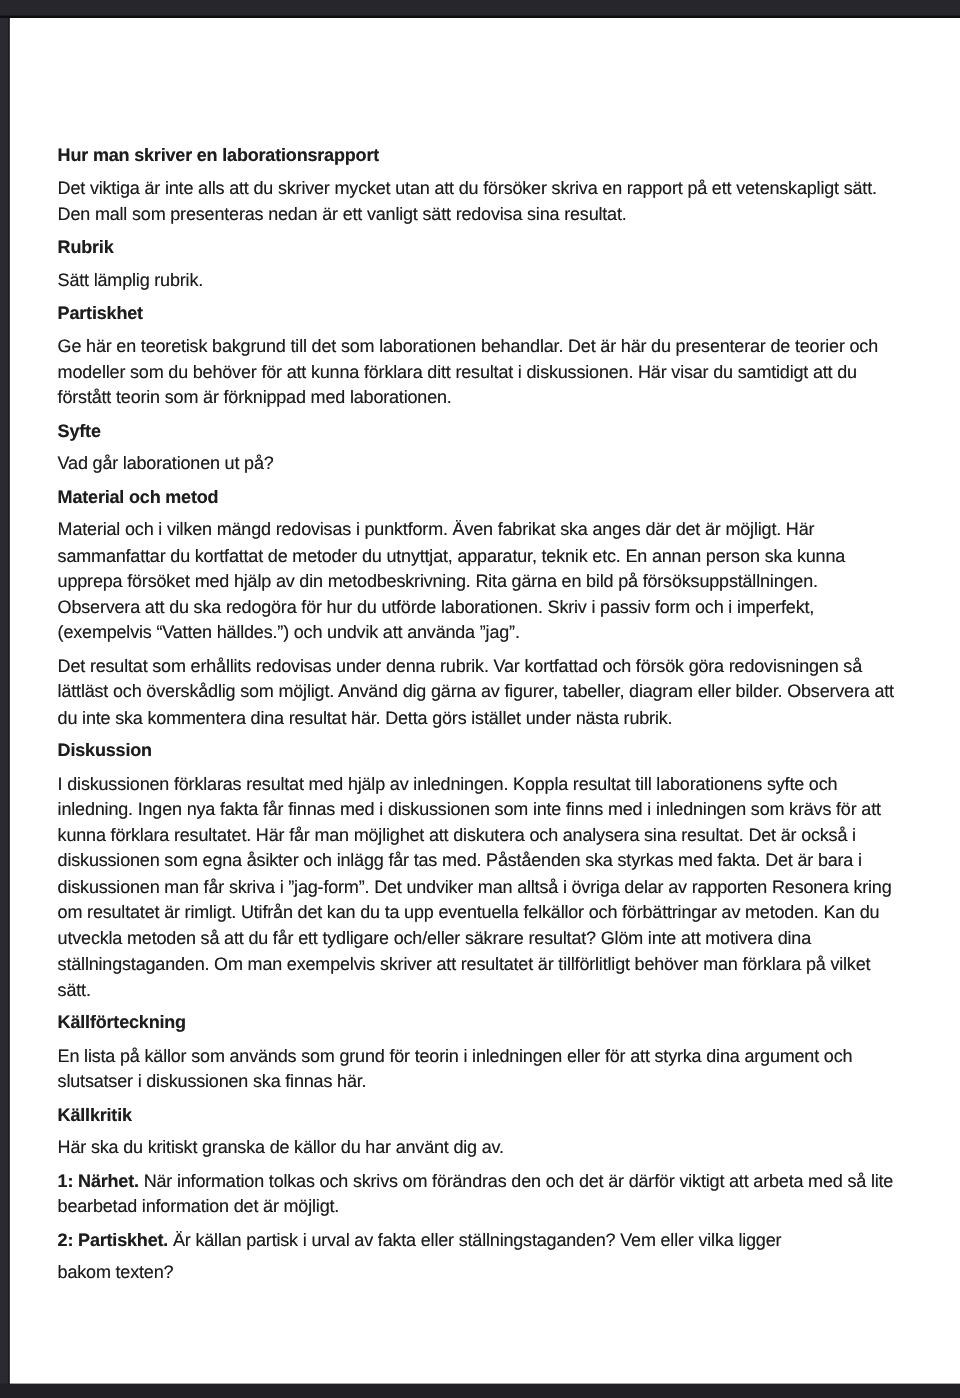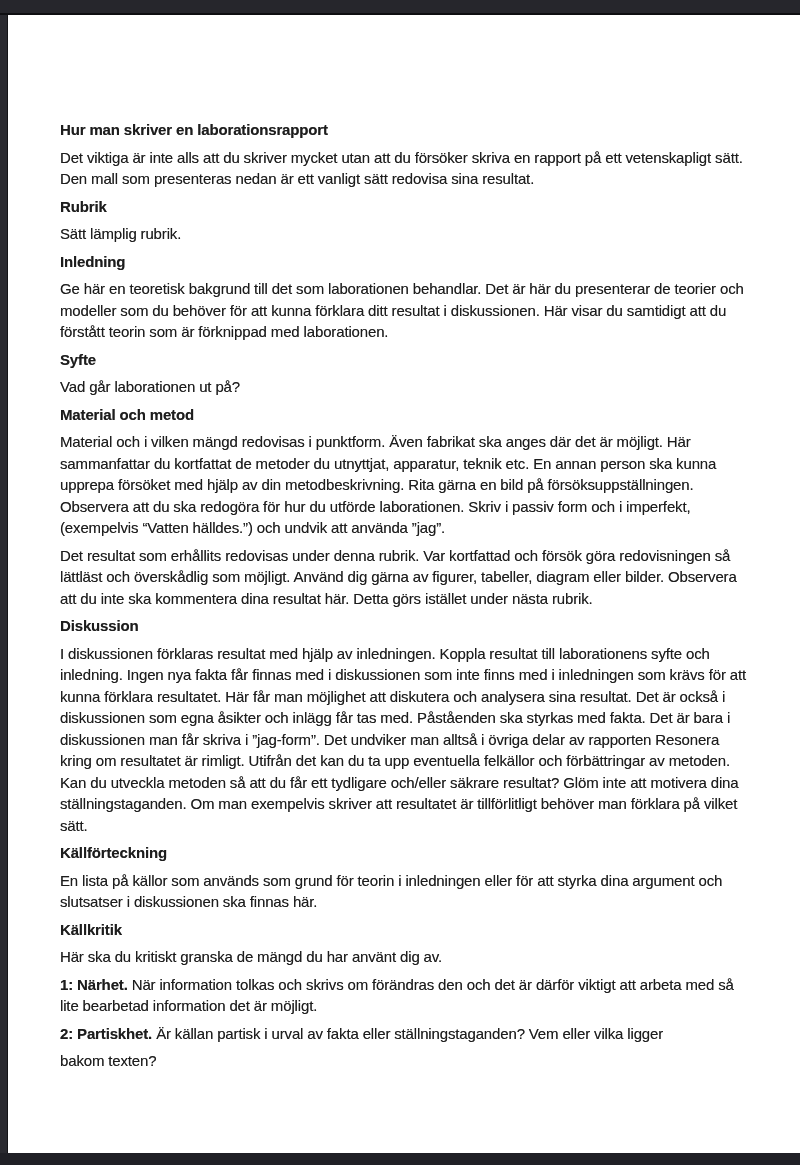--- a/index.html
+++ b/index.html
@@ -41,21 +41,21 @@
   .paper {
     position: absolute;
     left: 8px;
     top: 15px;
     right: 0;
     bottom: 12px;
     background: #ffffff;
     z-index: 1;
   }
   .doc {
-    padding: 104px 52px 0 52px;
+    padding: 104px 52px 0 40px;
     color: #1d1d1d;
   }
   .doc .blk {
     font-size: 15px;
     line-height: 21.5px;
     letter-spacing: -0.15px;
     margin: 0 0 6px 0;
     text-shadow: 0 0 0.5px rgba(30,30,30,0.55);
   }
   .doc .hd {
@@ -76,39 +76,39 @@
 <div class="paper">
   <div class="doc">
 
     <div class="blk hd">Hur man skriver en laborationsrapport</div>
 
     <p class="blk">Det viktiga är inte alls att du skriver mycket utan att du försöker skriva en rapport på ett vetenskapligt sätt. Den mall som presenteras nedan är ett vanligt sätt redovisa sina resultat.</p>
 
     <div class="blk hd">Rubrik</div>
     <p class="blk">Sätt lämplig rubrik.</p>
 
-    <div class="blk hd">Inledning</div>
+    <div class="blk hd">Partiskhet</div>
     <p class="blk">Ge här en teoretisk bakgrund till det som laborationen behandlar. Det är här du presenterar de teorier och modeller som du behöver för att kunna förklara ditt resultat i diskussionen. Här visar du samtidigt att du förstått teorin som är förknippad med laborationen.</p>
 
     <div class="blk hd">Syfte</div>
     <p class="blk">Vad går laborationen ut på?</p>
 
     <div class="blk hd">Material och metod</div>
     <p class="blk">Material och i vilken mängd redovisas i punktform. Även fabrikat ska anges där det är möjligt. Här sammanfattar du kortfattat de metoder du utnyttjat, apparatur, teknik etc. En annan person ska kunna upprepa försöket med hjälp av din metodbeskrivning. Rita gärna en bild på försöksuppställningen. Observera att du ska redogöra för hur du utförde laborationen. Skriv i passiv form och i imperfekt, (exempelvis “Vatten hälldes.”) och undvik att använda ”jag”.</p>
 
     <p class="blk">Det resultat som erhållits redovisas under denna rubrik. Var kortfattad och försök göra redovisningen så lättläst och överskådlig som möjligt. Använd dig gärna av figurer, tabeller, diagram eller bilder. Observera att du inte ska kommentera dina resultat här. Detta görs istället under nästa rubrik.</p>
 
     <div class="blk hd">Diskussion</div>
     <p class="blk">I diskussionen förklaras resultat med hjälp av inledningen. Koppla resultat till laborationens syfte och inledning. Ingen nya fakta får finnas med i diskussionen som inte finns med i inledningen som krävs för att kunna förklara resultatet. Här får man möjlighet att diskutera och analysera sina resultat. Det är också i diskussionen som egna åsikter och inlägg får tas med. Påståenden ska styrkas med fakta. Det är bara i diskussionen man får skriva i ”jag-form”. Det undviker man alltså i övriga delar av rapporten Resonera kring om resultatet är rimligt. Utifrån det kan du ta upp eventuella felkällor och förbättringar av metoden. Kan du utveckla metoden så att du får ett tydligare och/eller säkrare resultat? Glöm inte att motivera dina ställningstaganden. Om man exempelvis skriver att resultatet är tillförlitligt behöver man förklara på vilket sätt.</p>
 
     <div class="blk hd">Källförteckning</div>
     <p class="blk">En lista på källor som används som grund för teorin i inledningen eller för att styrka dina argument och slutsatser i diskussionen ska finnas här.</p>
 
     <div class="blk hd">Källkritik</div>
-    <p class="blk">Här ska du kritiskt granska de mängd du har använt dig av.</p>
+    <p class="blk">Här ska du kritiskt granska de källor du har använt dig av.</p>
 
     <p class="blk"><strong class="lead">1: Närhet. </strong><span>När information tolkas och skrivs om förändras den och det är därför viktigt att arbeta med så lite bearbetad information det är möjligt.</span></p>
 
     <p class="blk"><strong class="lead">2: Partiskhet. </strong><span>Är källan partisk i urval av fakta eller ställningstaganden? Vem eller vilka ligger</span></p>
 
     <p class="blk">bakom texten?</p>
 
   </div>
 </div>
 

